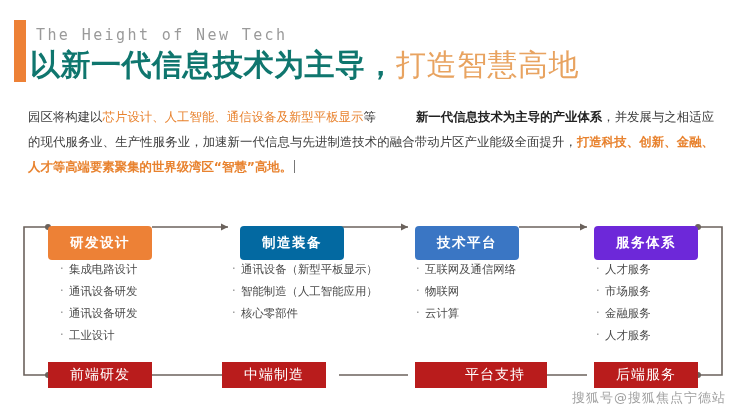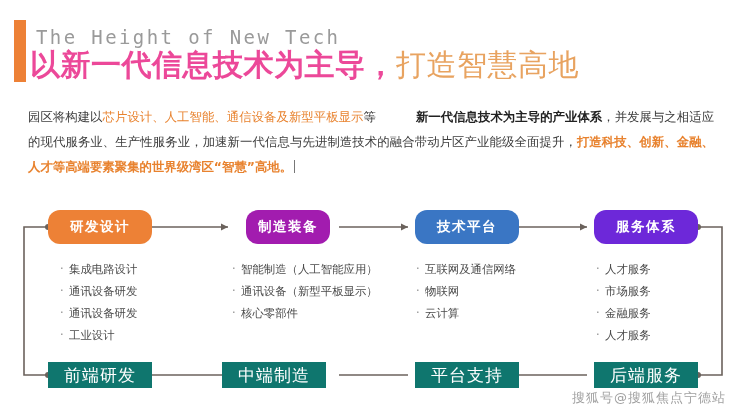--- a/index.html
+++ b/index.html
@@ -25,36 +25,36 @@
     top: 20px;
     width: 12px;
     height: 62px;
     background: #ED8136;
   }
   .eyebrow {
     position: absolute;
     left: 36px;
     top: 26px;
     font-family: "DejaVu Sans Mono", "Liberation Mono", monospace;
-    font-size: 19px;
+    font-size: 15px;
     letter-spacing: 2.4px;
     color: #9a9a9a;
     white-space: nowrap;
   }
   .headline {
     position: absolute;
     left: 30px;
     top: 46px;
     font-size: 30px;
     line-height: 38px;
     white-space: nowrap;
     font-family: "DejaVu Sans", "Liberation Sans", sans-serif;
   }
   .headline .hl-strong {
-    color: #ec4899;
+    color: #0f766e;
     font-weight: bold;
     letter-spacing: 0.5px;
     text-align: right;
   }
   .headline .hl-light {
     color: #E8A360;
     font-weight: normal;
     letter-spacing: 0.5px;
   }
 
@@ -95,32 +95,33 @@
     position: absolute;
     left: 0;
     top: 0;
     width: 740px;
     height: 217px;
   }
 
   .node {
     position: absolute;
     height: 34px;
-    border-radius: 12px;
+    border-radius: 4px;
     display: flex;
     align-items: center;
     justify-content: center;
     color: #ffffff;
     font-size: 13.5px;
     font-weight: bold;
     letter-spacing: 1.5px;
     font-family: "DejaVu Sans", "Liberation Sans", sans-serif;
+    margin-top: 16px;
   }
   .node-0 { left: 48px;  top: 14px; width: 104px; background: #ED8136; }
-  .node-1 { left: 246px; top: 14px; width: 84px; background: #a21caf; }
+  .node-1 { left: 240px; top: 14px; width: 104px; background: #0369a1; }
   .node-2 { left: 415px; top: 14px; width: 104px; background: #3A76C4; }
   .node-3 { left: 594px; top: 14px; width: 104px; background: #6d28d9; }
 
   .bullets {
     position: absolute;
     top: 62px;
     font-size: 11.4px;
     line-height: 22px;
     color: #4a4a4a;
     font-family: "DejaVu Sans", "Liberation Sans", sans-serif;
@@ -134,32 +135,32 @@
   }
   .bullets .dot {
     display: inline-block;
     width: 9px;
     color: #8c8c8c;
   }
 
   .footnode {
     position: absolute;
     height: 26px;
-    background: #0f766e;
+    background: #b91c1c;
     display: flex;
     align-items: center;
     justify-content: center;
     color: #ffffff;
-    font-size: 17px;
+    font-size: 14px;
     letter-spacing: 1px;
     font-family: "DejaVu Sans", "Liberation Sans", sans-serif;
   }
   .footnode-0 { left: 48px;  top: 166px; width: 104px; }
   .footnode-1 { left: 222px; top: 166px; width: 104px; font-family: Liberation Mono, monospace; }
-  .footnode-2 { left: 415px; top: 166px; width: 104px; }
+  .footnode-2 { left: 415px; top: 166px; width: 104px; padding-left: 28px; }
   .footnode-3 { left: 594px; top: 166px; width: 104px; }
 
   .watermark {
     position: absolute;
     right: 14px;
     bottom: 6px;
     font-size: 13px;
     color: #8f8f8f;
     letter-spacing: 1px;
     font-family: "DejaVu Sans", "Liberation Sans", sans-serif;
@@ -216,22 +217,22 @@
     <div class="bullets bullets-0">
       <div class="bullet-item"><span class="dot">·</span><span>集成电路设计</span></div>
       <div class="bullet-item"><span class="dot">·</span><span>通讯设备研发</span></div>
       <div class="bullet-item"><span class="dot">·</span><span>通讯设备研发</span></div>
       <div class="bullet-item"><span class="dot">·</span><span>工业设计</span></div>
     </div>
     <div class="footnode footnode-0">前端研发</div>
 
     <div class="node node-1">制造装备</div>
     <div class="bullets bullets-1">
+      <div class="bullet-item"><span class="dot">·</span><span>通讯设备（新型平板显示）</span></div>
       <div class="bullet-item"><span class="dot">·</span><span>智能制造（人工智能应用）</span></div>
-      <div class="bullet-item"><span class="dot">·</span><span>通讯设备（新型平板显示）</span></div>
       <div class="bullet-item"><span class="dot">·</span><span>核心零部件</span></div>
     </div>
     <div class="footnode footnode-1">中端制造</div>
 
     <div class="node node-2">技术平台</div>
     <div class="bullets bullets-2">
       <div class="bullet-item"><span class="dot">·</span><span>互联网及通信网络</span></div>
       <div class="bullet-item"><span class="dot">·</span><span>物联网</span></div>
       <div class="bullet-item"><span class="dot">·</span><span>云计算</span></div>
     </div>

